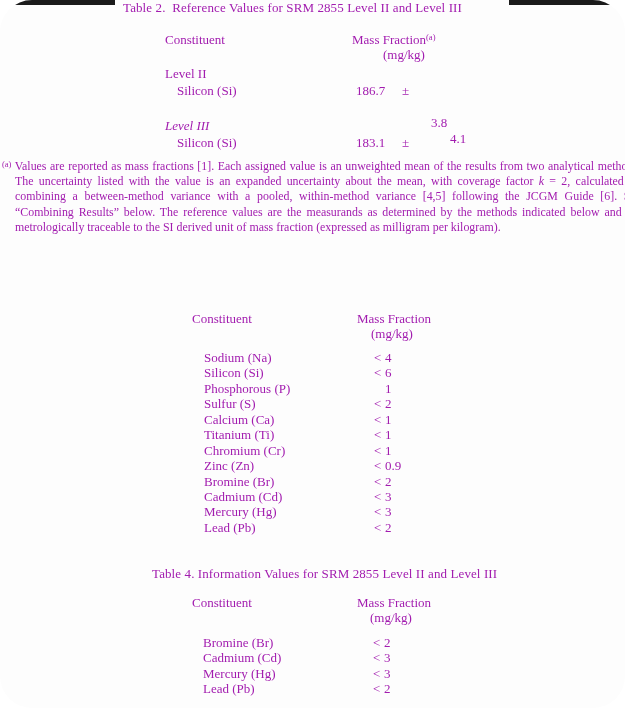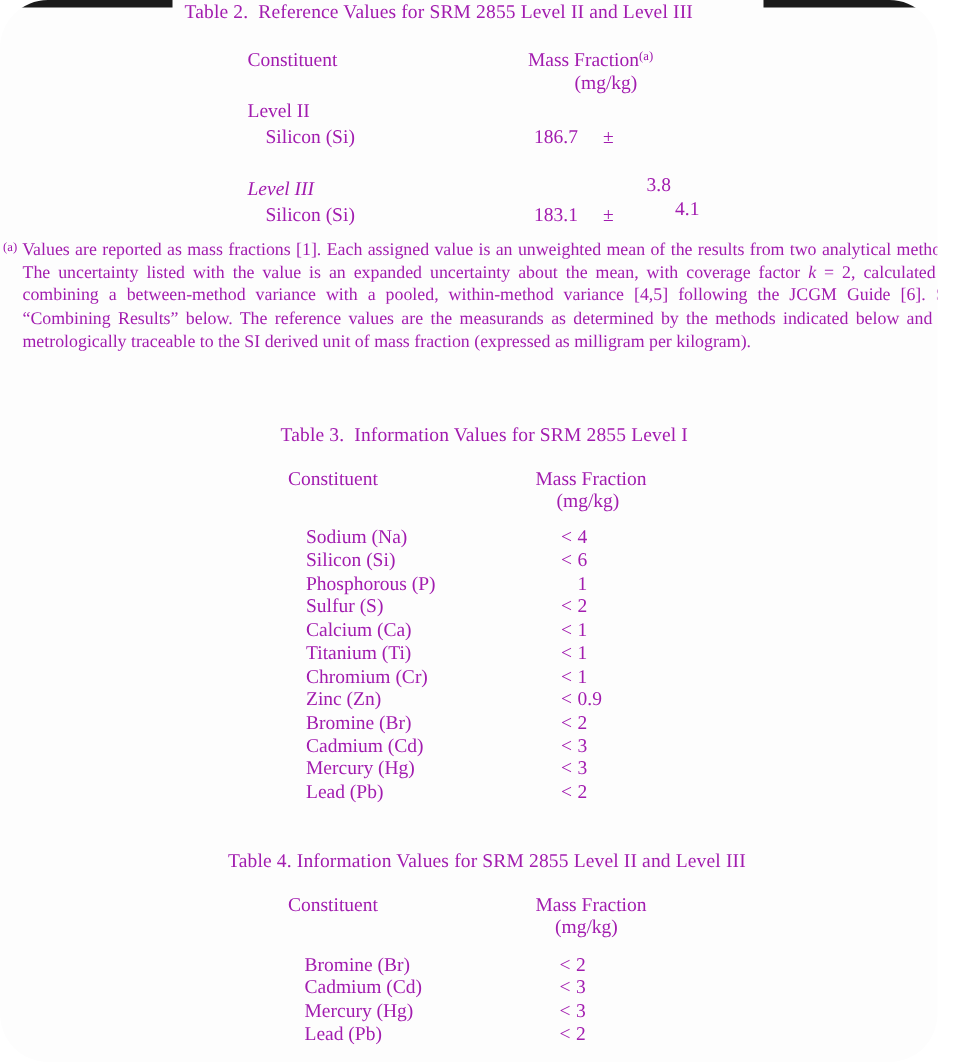--- a/index.html
+++ b/index.html
@@ -73,21 +73,20 @@
   <span class="t" style="left:165px; top:119px;font-style:italic;">Level III</span>
   <div>
     <span class="t" style="left:177px; top:136px;">Silicon (Si)</span>
     <span class="t t2num" style="top:136px;">183.1</span>
     <span class="t t2pm" style="top:136px;">±</span>
     <span class="t t2unc" style="top:132px;margin-left:19px;">4.1</span>
   </div>
 
   <p class="footnote"><sup class="ref">(a)</sup><span> Values are reported as mass fractions [1].  Each assigned value is an unweighted mean of the results from two analytical methods.  The uncertainty listed with the value is an expanded uncertainty about the mean, with coverage factor </span><i>k</i><span> = 2, calculated by combining a between-method variance with a pooled, within-method variance [4,5] following the JCGM Guide [6].  See “Combining Results” below.  The reference values are the measurands as determined by the methods indicated below and are metrologically traceable to the SI derived unit of mass fraction (expressed as milligram per kilogram).</span></p>
 
-  <span class="t title" style="left:187px; top:283px;">Table 3.  Information Values for SRM 2855 Level I</span>
 
   <span class="t" style="left:192px; top:312px;">Constituent</span>
   <span class="t" style="left:357px; top:312px;">Mass Fraction</span>
   <span class="t" style="left:371px; top:327px;">(mg/kg)</span>
 
   <div class="rows" style="left:192px; top:350px;">
     <div class="row">
         <span class="c">Sodium (Na)</span>
         <span class="p">&lt;</span>
         <span class="v">4</span>

